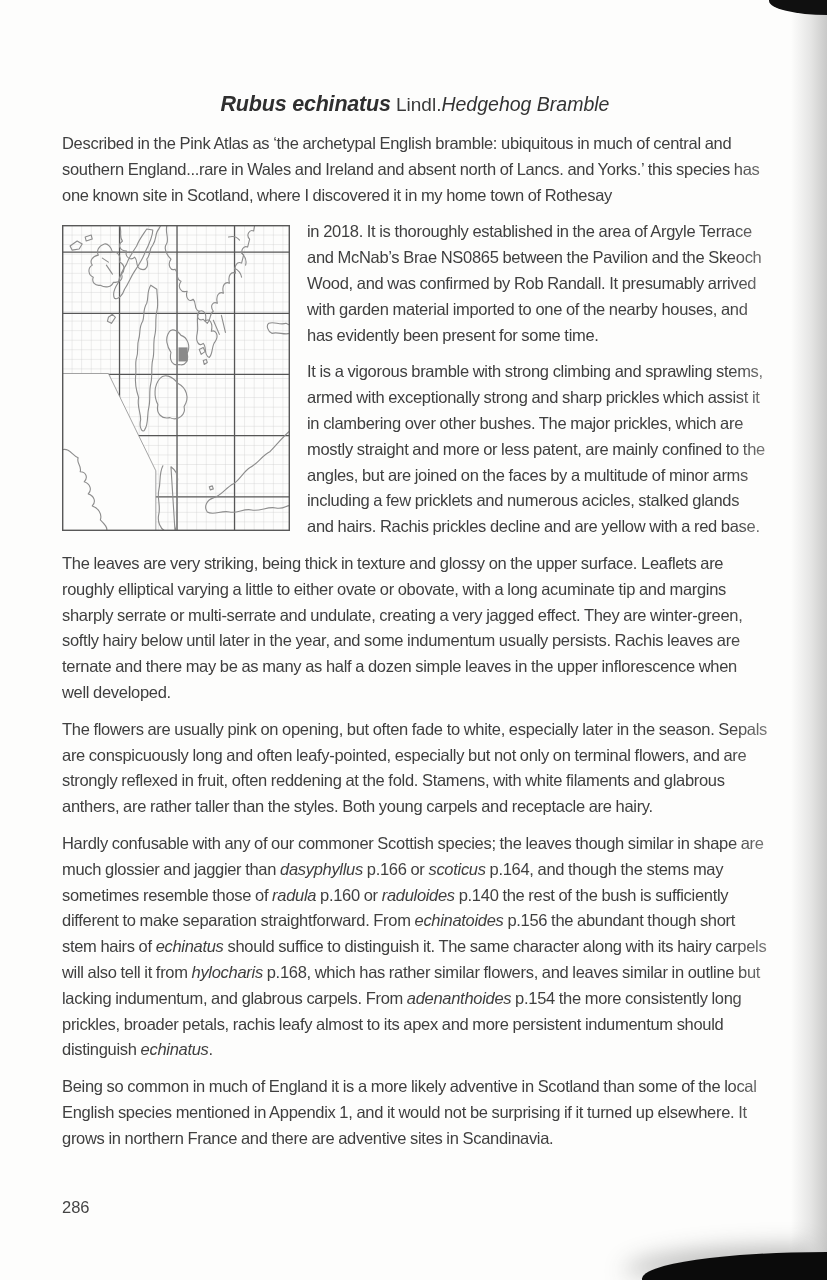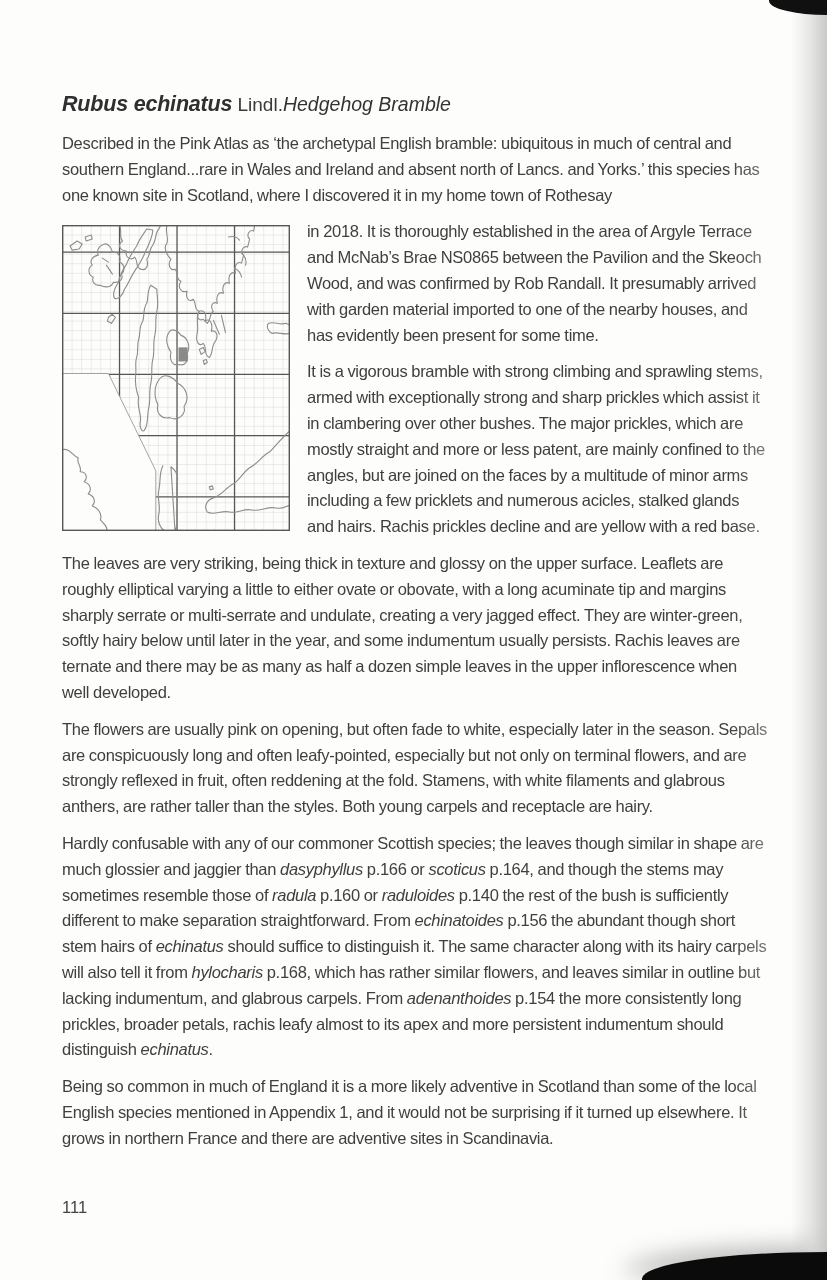--- a/index.html
+++ b/index.html
@@ -9,21 +9,21 @@
     background:#fdfdfc;
     font-family:"Liberation Sans",sans-serif;
     color:var(--text,#3f3f3f);
     overflow:hidden;
     box-sizing:border-box;
   }
   .content{
     position:absolute;left:62px;top:92px;width:706px;
   }
   .title-row{
-    display:flex;justify-content:flex-start;align-items:baseline;
+    display:flex;justify-content:center;align-items:baseline;
     margin:0 0 6px 0;
   }
   .species{
     font-style:italic;font-weight:bold;font-size:21.5px;color:#2f2f2f;
     letter-spacing:-0.2px;
   }
   .authority{font-style:normal;font-weight:normal;font-size:19px;color:#3a3a3a;}
   .common-name{font-style:italic;font-weight:normal;font-size:19.5px;color:#333;}
   .para{
     margin:11px 0;
@@ -160,19 +160,19 @@
     </div>
 
     <p class="para tight-top">in 2018. It is thoroughly established in the area of Argyle Terrace and McNab’s Brae NS0865 between the Pavilion and the Skeoch Wood, and was confirmed by Rob Randall. It presumably arrived with garden material imported to one of the nearby houses, and has evidently been present for some time.</p>
     <p class="para">It is a vigorous bramble with strong climbing and sprawling stems, armed with exceptionally strong and sharp prickles which assist it in clambering over other bushes. The major prickles, which are mostly straight and more or less patent, are mainly confined to the angles, but are joined on the faces by a multitude of minor arms including a few pricklets and numerous acicles, stalked glands and hairs. Rachis prickles decline and are yellow with a red base.</p>
     <p class="para">The leaves are very striking, being thick in texture and glossy on the upper surface. Leaflets are roughly elliptical varying a little to either ovate or obovate, with a long acuminate tip and margins sharply serrate or multi-serrate and undulate, creating a very jagged effect. They are winter-green, softly hairy below until later in the year, and some indumentum usually persists. Rachis leaves are ternate and there may be as many as half a dozen simple leaves in the upper inflorescence when well developed.</p>
     <p class="para">The flowers are usually pink on opening, but often fade to white, especially later in the season. Sepals are conspicuously long and often leafy-pointed, especially but not only on terminal flowers, and are strongly reflexed in fruit, often reddening at the fold. Stamens, with white filaments and glabrous anthers, are rather taller than the styles. Both young carpels and receptacle are hairy.</p>
     <p class="para">Hardly confusable with any of our commoner Scottish species; the leaves though similar in shape are much glossier and jaggier than <i>dasyphyllus</i> p.166 or <i>scoticus</i> p.164, and though the stems may sometimes resemble those of <i>radula</i> p.160 or <i>raduloides</i> p.140 the rest of the bush is sufficiently different to make separation straightforward. From <i>echinatoides</i> p.156 the abundant though short stem hairs of <i>echinatus</i> should suffice to distinguish it. The same character along with its hairy carpels will also tell it from <i>hylocharis</i> p.168, which has rather similar flowers, and leaves similar in outline but lacking indumentum, and glabrous carpels. From <i>adenanthoides</i> p.154 the more consistently long prickles, broader petals, rachis leafy almost to its apex and more persistent indumentum should distinguish <i>echinatus</i>.</p>
     <p class="para">Being so common in much of England it is a more likely adventive in Scotland than some of the local English species mentioned in Appendix 1, and it would not be surprising if it turned up elsewhere. It grows in northern France and there are adventive sites in Scandinavia.</p>
   </div>
 
-  <div class="page-number">111</div>
+  <div class="page-number">286</div>
 
   <div class="text-fade"></div>
   <div class="edge-shade"></div>
   <div class="corner-top-right"></div>
   <div class="corner-bottom-right"></div>
 </div>
 
 </body></html>

